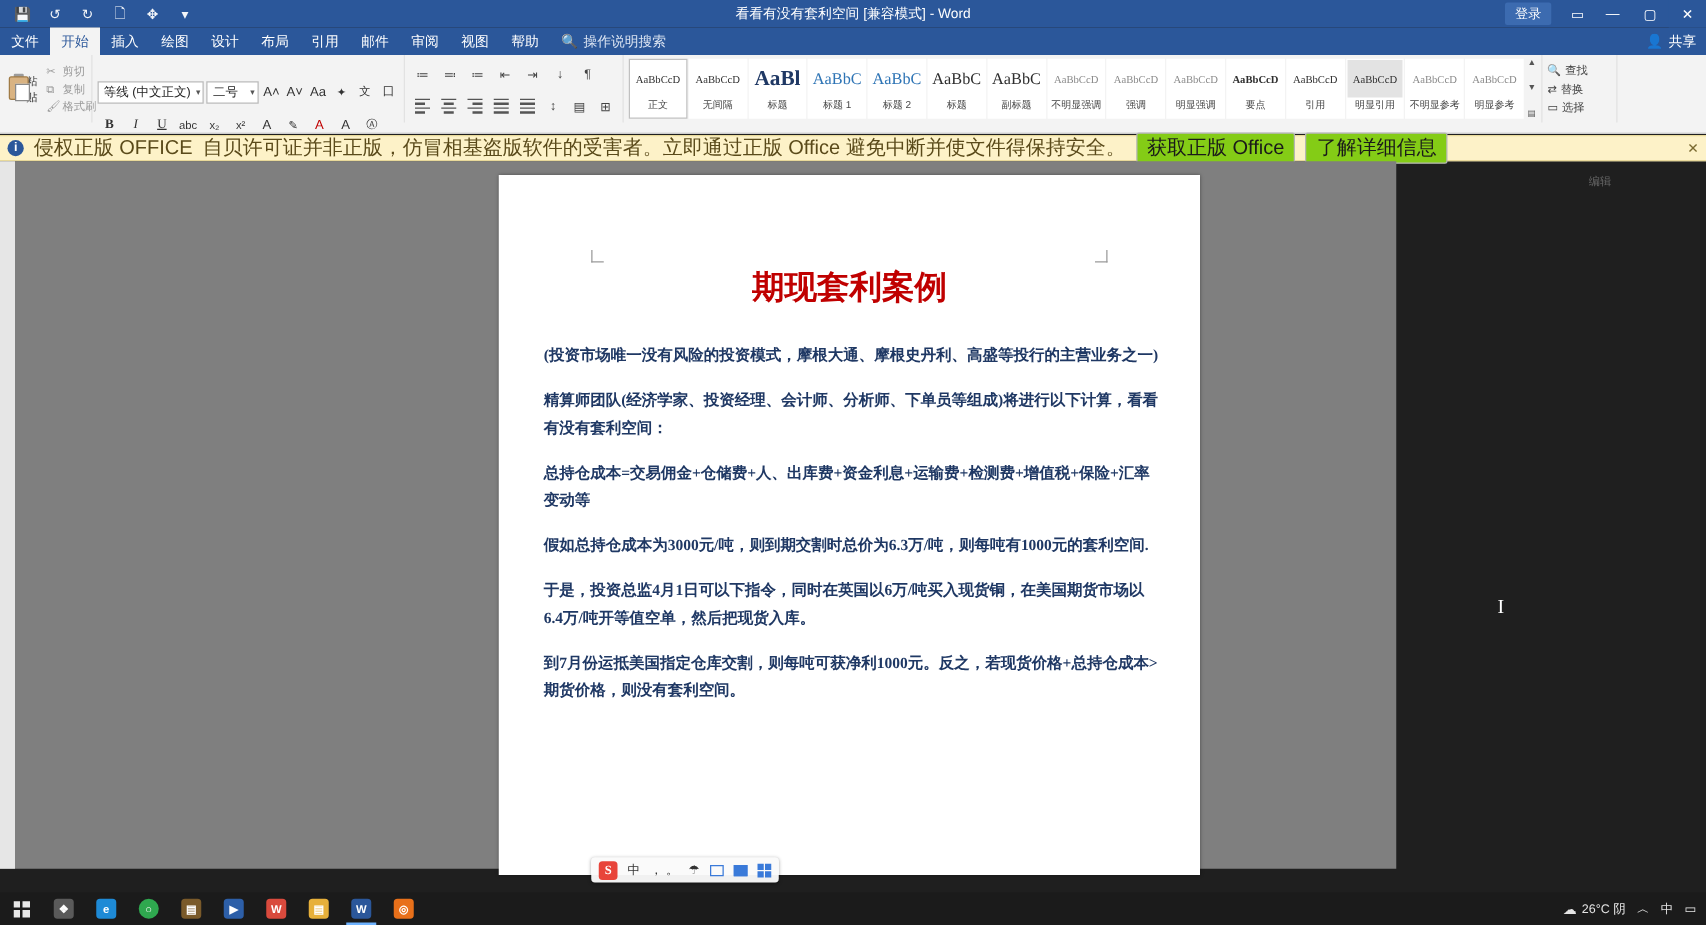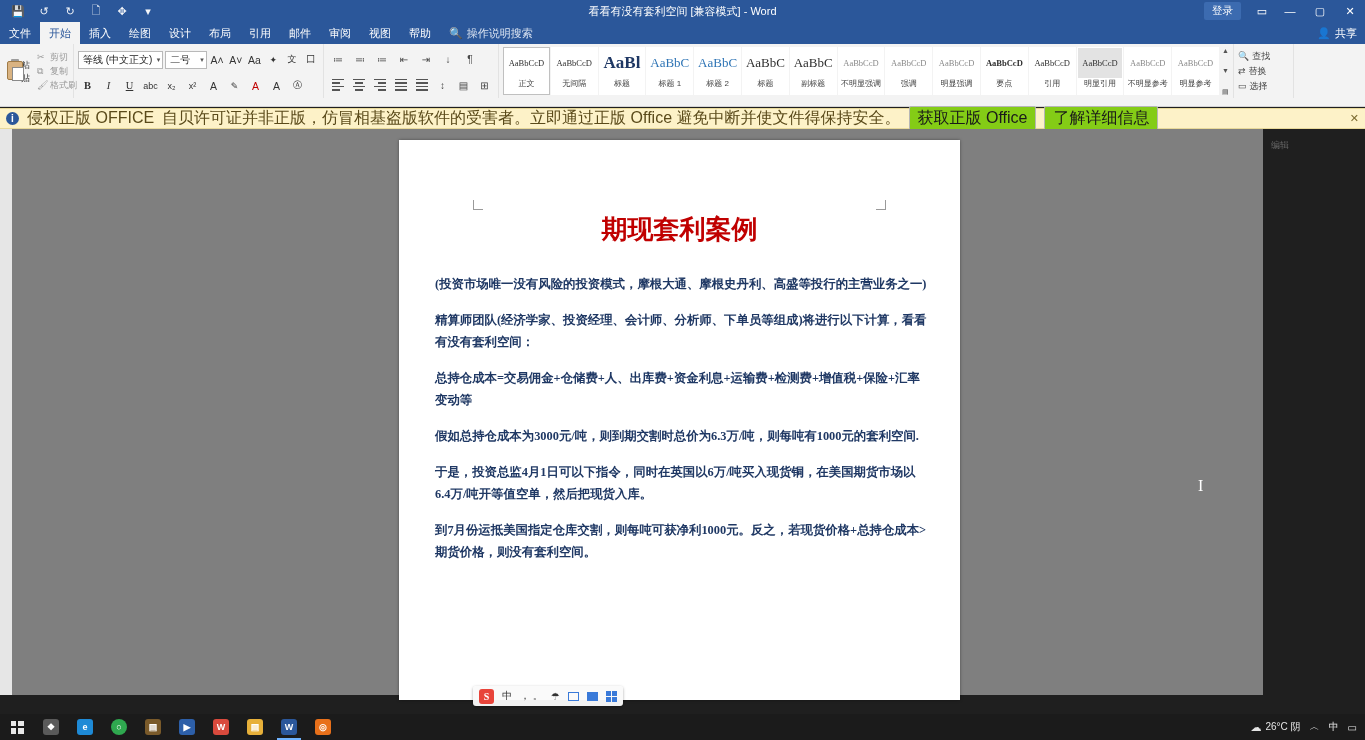--- a/index.html
+++ b/index.html
@@ -129,21 +129,21 @@
   }
   .notice-text { font-size: 16px; color: #5a4a1a; white-space: nowrap; }
   .notice-btn {
     font-size: 16px; color: #1a1a1a; background: #84cc16; border: 1px solid #b6b6b6;
     padding: 1px 8px; border-radius: 2px;
   }
   .notice-x { position: absolute; right: 6px; font-size: 11px; color: #7a6a30; }
 
   
   .docarea {
-    position: absolute; top: 129px; left: 0; width: 1263px; height: 566px;
+    position: absolute; top: 129px; left: 0; width: 1117px; height: 566px;
     background: #7f7f7f;
   }
   .ruler-l { position: absolute; left: 0; top: 0; width: 12px; height: 566px; background: #e6e6e6; }
   .page {
     position: absolute; left: 399px; top: 11px; width: 561px; height: 560px;
     background: #fff; box-shadow: 0 0 3px rgba(0,0,0,.4);
   }
   .corner { position: absolute; width: 10px; height: 10px; }
   .corner.tl { left: 74px; top: 60px; border-left: 1px solid #9a9a9a; border-bottom: 1px solid #9a9a9a; }
   .corner.tr { right: 74px; top: 60px; border-right: 1px solid #9a9a9a; border-bottom: 1px solid #9a9a9a; }
@@ -286,21 +286,21 @@
             <span>复制</span>
           </div>
           <div class="clip-cmd">
             <span class="mini-ico">🖌</span>
             <span>格式刷</span>
           </div>
         </div>
       </div>
 
       <div class="rgroup g-font">
-        <div class="frow" style="margin-top:3px;">
+        <div class="frow" style="margin-top:17px;">
           <div class="fbox" style="width:96px;">
             <span>等线 (中文正文)</span>
             <span class="caret">▾</span>
           </div>
           <div class="fbox" style="width:46px;">
             <span>二号</span>
             <span class="caret">▾</span>
           </div>
           <span class="fbtn">A˄</span>
           <span class="fbtn">A˅</span>

